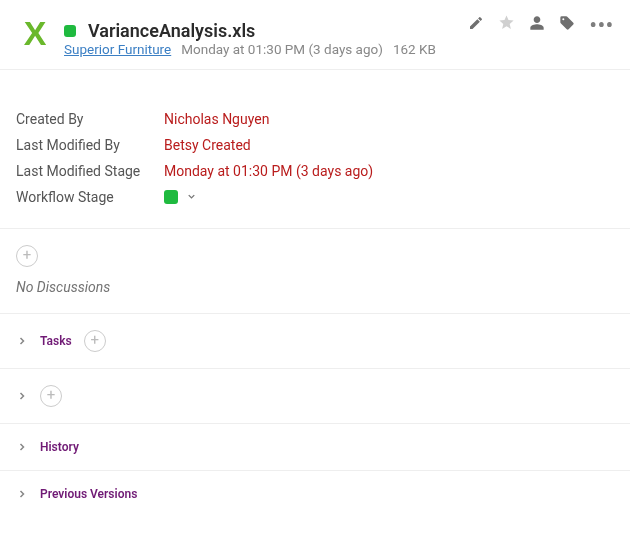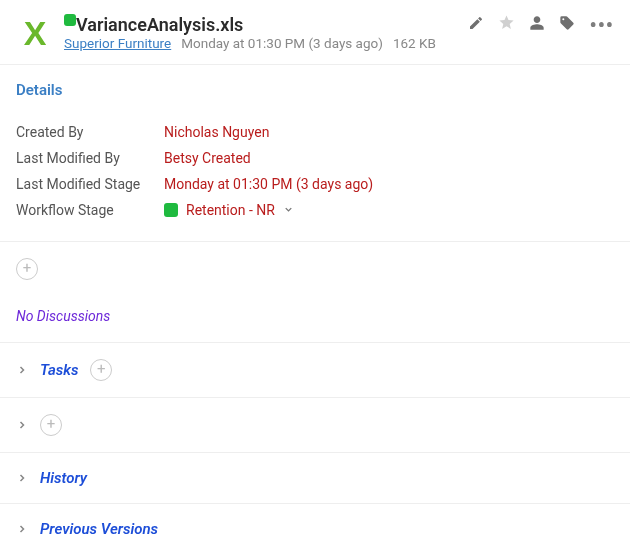--- a/index.html
+++ b/index.html
@@ -1,41 +1,41 @@
 <!DOCTYPE html>
 <html><head>
 <meta charset="utf-8">
 <style>
   * { box-sizing: border-box; margin: 0; padding: 0; }
   html, body { width: 630px; height: 552px; font-family: -apple-system, BlinkMacSystemFont, "Segoe UI", Roboto, "Helvetica Neue", Arial, sans-serif; background: #fff; color: #333; }
   .container { padding: 0; }
   .header { display: flex; align-items: flex-start; padding: 14px 16px 12px 16px; }
   .file-icon { width: 38px; height: 38px; flex-shrink: 0; margin-right: 10px; display:flex; align-items:center; justify-content:center; }
   .header-main { flex: 1; min-width: 0; }
-  .title-row { display: flex; align-items: flex-start; gap: 0; }
+  .title-row { display: flex; align-items: center; gap: 12px; margin-top: 6px; }
   .status-dot { display:inline-block; width: 12px; height: 12px; border-radius: 3px; background: #1fba3f; flex-shrink:0; }
   .file-title { font-size: 18px; font-weight: 600; color: #2b2b2b; }
   .meta-row { font-size: 13.5px; color: #888; display:flex; align-items:center; gap:10px; }
   .meta-row .project { color: #3b7fc4; }
   .header-actions { display: flex; align-items: center; gap: 14px; margin-left: 8px; color: #7e7e7e; }
   .header-actions svg, .header-actions .dots { cursor: pointer; }
   .dots { font-size: 20px; font-weight: 700; letter-spacing: 1px; color:#7e7e7e; line-height: 14px; }
   .divider { height: 1px; background: #eee; margin: 0; }
   .section { padding: 16px 16px 18px 16px; }
   .section-title { font-size: 15px; font-weight: 600; color: #3b7fc4; display:flex; align-items:center; gap:8px; }
   .details-grid { margin-top: 20px; }
   .details-row { display: flex; padding: 5px 0; font-size: 14px; }
   .details-label { width: 148px; color: #555; }
   .details-value { color: #b91c1c; display:flex; align-items:center; gap:8px; }
   .wf-chip { width: 14px; height: 14px; border-radius: 3px; background: #1fba3f; display:inline-block; }
   .chevron-sm { display:inline-block; color:#888; }
-  .no-content { color: #6d28d9; font-style: italic; font-size: 14px; margin-top: 28px; }
+  .no-content { color: #737373; font-style: italic; font-size: 14px; margin-top: 12px; }
   .collapsible { padding: 16px 16px; display:flex; align-items:center; gap:12px; cursor:pointer; }
   .coll-chevron { color:#888; display:flex; align-items:center; }
-  .coll-title { font-size: 15px; font-weight: 600; color: #1d4ed8; font-style: italic; }
+  .coll-title { font-size: 12px; font-weight: 600; color: #701a75; }
   .add-circle { width: 22px; height: 22px; border: 1.5px solid #ccc; border-radius: 50%; display:flex; align-items:center; justify-content:center; color:#bbb; font-size:15px; line-height:1; cursor:pointer; font-weight:400; }
   .add-circle span { transform: translateY(-1px); }
 </style>
 </head>
 <body>
 
 <div class="container">
 
   <div class="header">
     <div class="file-icon">
@@ -75,39 +75,37 @@
             <path d="M21.41 11.58 12.41 2.58A2 2 0 0 0 11 2H4a2 2 0 0 0-2 2v7a2 2 0 0 0 .59 1.42l9 9a2 2 0 0 0 2.83 0l7-7a2 2 0 0 0-.01-2.84zM6.5 8A1.5 1.5 0 1 1 8 6.5 1.5 1.5 0 0 1 6.5 8z"></path>
           </svg>
       </span>
       <span class="dots">•••</span>
     </div>
   </div>
 
   <div class="divider"></div>
 
   <div class="section">
-    <div class="section-title">Details</div>
     <div class="details-grid">
       <div class="details-row">
         <div class="details-label">Created By</div>
         <div class="details-value">Nicholas Nguyen</div>
       </div>
       <div class="details-row">
         <div class="details-label">Last Modified By</div>
         <div class="details-value">Betsy Created</div>
       </div>
       <div class="details-row">
         <div class="details-label">Last Modified Stage</div>
         <div class="details-value">Monday at 01:30 PM (3 days ago)</div>
       </div>
       <div class="details-row">
         <div class="details-label">Workflow Stage</div>
         <div class="details-value">
           <span class="wf-chip"></span>
-          <span>Retention - NR</span>
           <span class="chevron-sm">
             <svg width="11" height="11" viewBox="0 0 24 24" fill="none" stroke="#777" stroke-width="3">
                 <polyline points="6 9 12 15 18 9"></polyline>
               </svg>
           </span>
         </div>
       </div>
     </div>
   </div>
 

